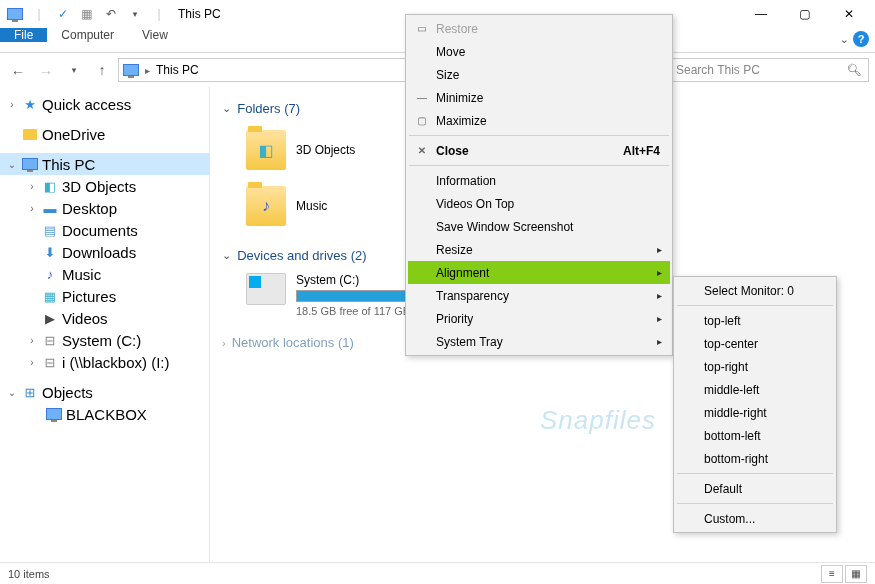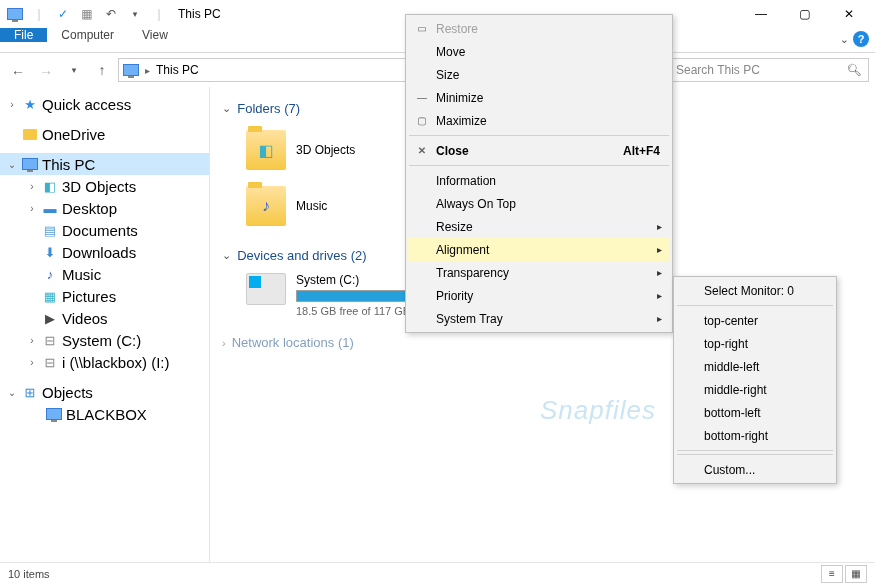--- a/index.html
+++ b/index.html
@@ -247,21 +247,21 @@
 }
 .ctx-item {
   height: 23px;
   display: flex;
   align-items: center;
   padding: 0 22px 0 28px;
   position: relative;
 }
 .ctx-item.disabled { color: #a0a0a0; }
 .ctx-item.bold { font-weight: 600; }
-.ctx-item.highlighted { background: #fef9c3; }
+.ctx-item.highlighted { background: #84cc16; }
 .ctx-item .arrow {
   position: absolute;
   right: 8px;
   font-size: 10px;
   color: #333;
 }
 .ctx-item .shortcut {
   position: absolute;
   right: 10px;
 }
@@ -294,21 +294,21 @@
 }
 .star-blue { color: #2e8be6; }
 .folder-mini {
   width: 14px; height: 11px;
   background: #f6c844;
   border-radius: 1px;
   display: inline-block;
 }
 .watermark {
   position: absolute;
-  left: 330px; top: 308px;
+  left: 330px; top: 318px;
   font-size: 26px;
   font-style: italic;
   color: rgba(100,180,220,0.35);
   font-weight: 300;
   letter-spacing: 1px;
   z-index: 0;
 }
 </style>
 </head>
 <body>
@@ -542,21 +542,24 @@
   <div class="ctx-item bold">
       <span class="sym">✕</span>
       <span>Close</span>
       <span class="shortcut">Alt+F4</span>
     </div>
   <div class="ctx-sep"></div>
   <div class="ctx-item">
       <span>Information</span>
     </div>
   <div class="ctx-item">
-      <span>Always On Top</span>
+      <span>Videos On Top</span>
+    </div>
+  <div class="ctx-item">
+      <span>Save Window Screenshot</span>
     </div>
   <div class="ctx-item">
       <span>Resize</span>
       <span class="arrow">▸</span>
     </div>
   <div class="ctx-item highlighted">
       <span>Alignment</span>
       <span class="arrow">▸</span>
     </div>
   <div class="ctx-item">
@@ -572,35 +575,41 @@
       <span class="arrow">▸</span>
     </div>
 </div>
 
 <div class="ctxmenu secondary">
   <div class="ctx-item">
       <span>Select Monitor: 0</span>
     </div>
   <div class="ctx-sep"></div>
   <div class="ctx-item">
+      <span>top-left</span>
+    </div>
+  <div class="ctx-item">
       <span>top-center</span>
     </div>
   <div class="ctx-item">
       <span>top-right</span>
     </div>
   <div class="ctx-item">
       <span>middle-left</span>
     </div>
   <div class="ctx-item">
       <span>middle-right</span>
     </div>
   <div class="ctx-item">
       <span>bottom-left</span>
     </div>
   <div class="ctx-item">
       <span>bottom-right</span>
     </div>
   <div class="ctx-sep"></div>
+  <div class="ctx-item">
+      <span>Default</span>
+    </div>
   <div class="ctx-sep"></div>
   <div class="ctx-item">
       <span>Custom...</span>
     </div>
 </div>
 
 </body></html>

